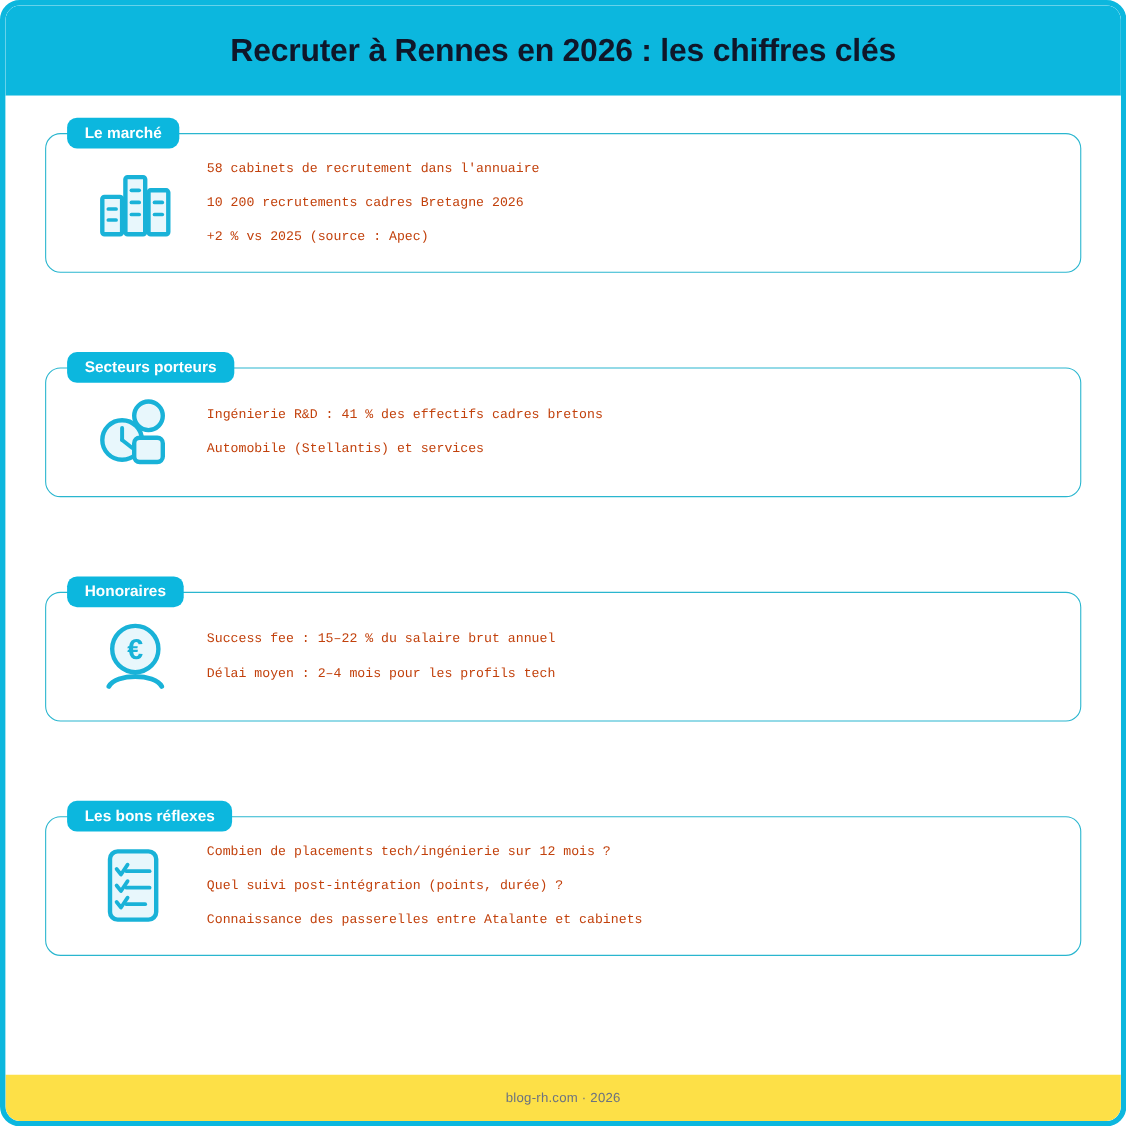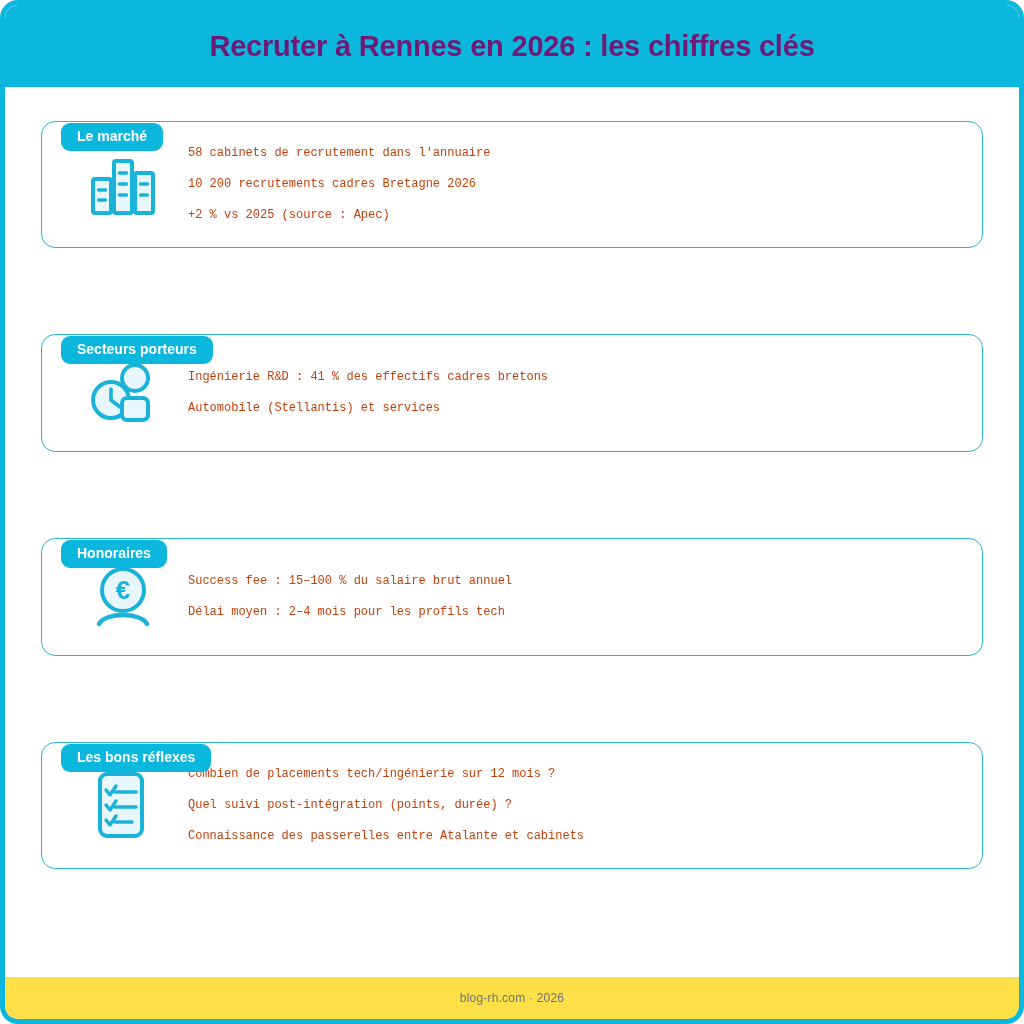--- a/index.html
+++ b/index.html
@@ -33,21 +33,21 @@
     flex: 0 0 auto;
     height: 82px;
     background: #0cb7de;
     border-top-left-radius: 13px;
     border-top-right-radius: 13px;
     display: flex;
     align-items: center;
     justify-content: center;
   }
   .header-title {
-    color: #701a75;
+    color: #0f172a;
     font-size: 29px;
     font-weight: bold;
     letter-spacing: -0.2px;
     text-align: center;
     font-family: "Liberation Sans", "DejaVu Sans", sans-serif;
   }
 
   
   .body {
     flex: 1 1 auto;
@@ -59,21 +59,21 @@
   }
 
   .section {
     position: relative;
     margin-bottom: 72px;
   }
   .section:last-child { margin-bottom: 0; }
 
   .pill {
     position: absolute;
-    top: 16px;
+    top: 0;
     left: 20px;
     z-index: 3;
     background: #0cb7de;
     color: #ffffff;
     font-size: 14px;
     font-weight: bold;
     padding: 6px 16px 7px 16px;
     border-radius: 9px;
     line-height: 1.05;
     white-space: nowrap;
@@ -196,21 +196,21 @@
       <div class="pill">Honoraires</div>
       <div class="card">
         <div class="card-icon">
           <svg width="72" height="72" viewBox="0 0 72 72" aria-hidden="true">
             <circle cx="36" cy="29" r="21" fill="#e8f7fc" stroke="#19b2d8" stroke-width="4"></circle>
             <text x="36" y="38" text-anchor="middle" font-family="Liberation Sans, DejaVu Sans, sans-serif" font-size="26" font-weight="bold" fill="#19b2d8">€</text>
             <path d="M12 63 C18 51, 54 51, 60 63" fill="none" stroke="#19b2d8" stroke-width="4.4" stroke-linecap="round"></path>
           </svg>
         </div>
         <div class="card-lines">
-          <div class="card-line">Success fee : 15–100 % du salaire brut annuel</div>
+          <div class="card-line">Success fee : 15–22 % du salaire brut annuel</div>
           <div class="card-line">Délai moyen : 2–4 mois pour les profils tech</div>
         </div>
       </div>
     </div>
 
     <div class="section">
       <div class="pill">Les bons réflexes</div>
       <div class="card">
         <div class="card-icon">
           <svg width="64" height="76" viewBox="0 0 64 76" aria-hidden="true">

